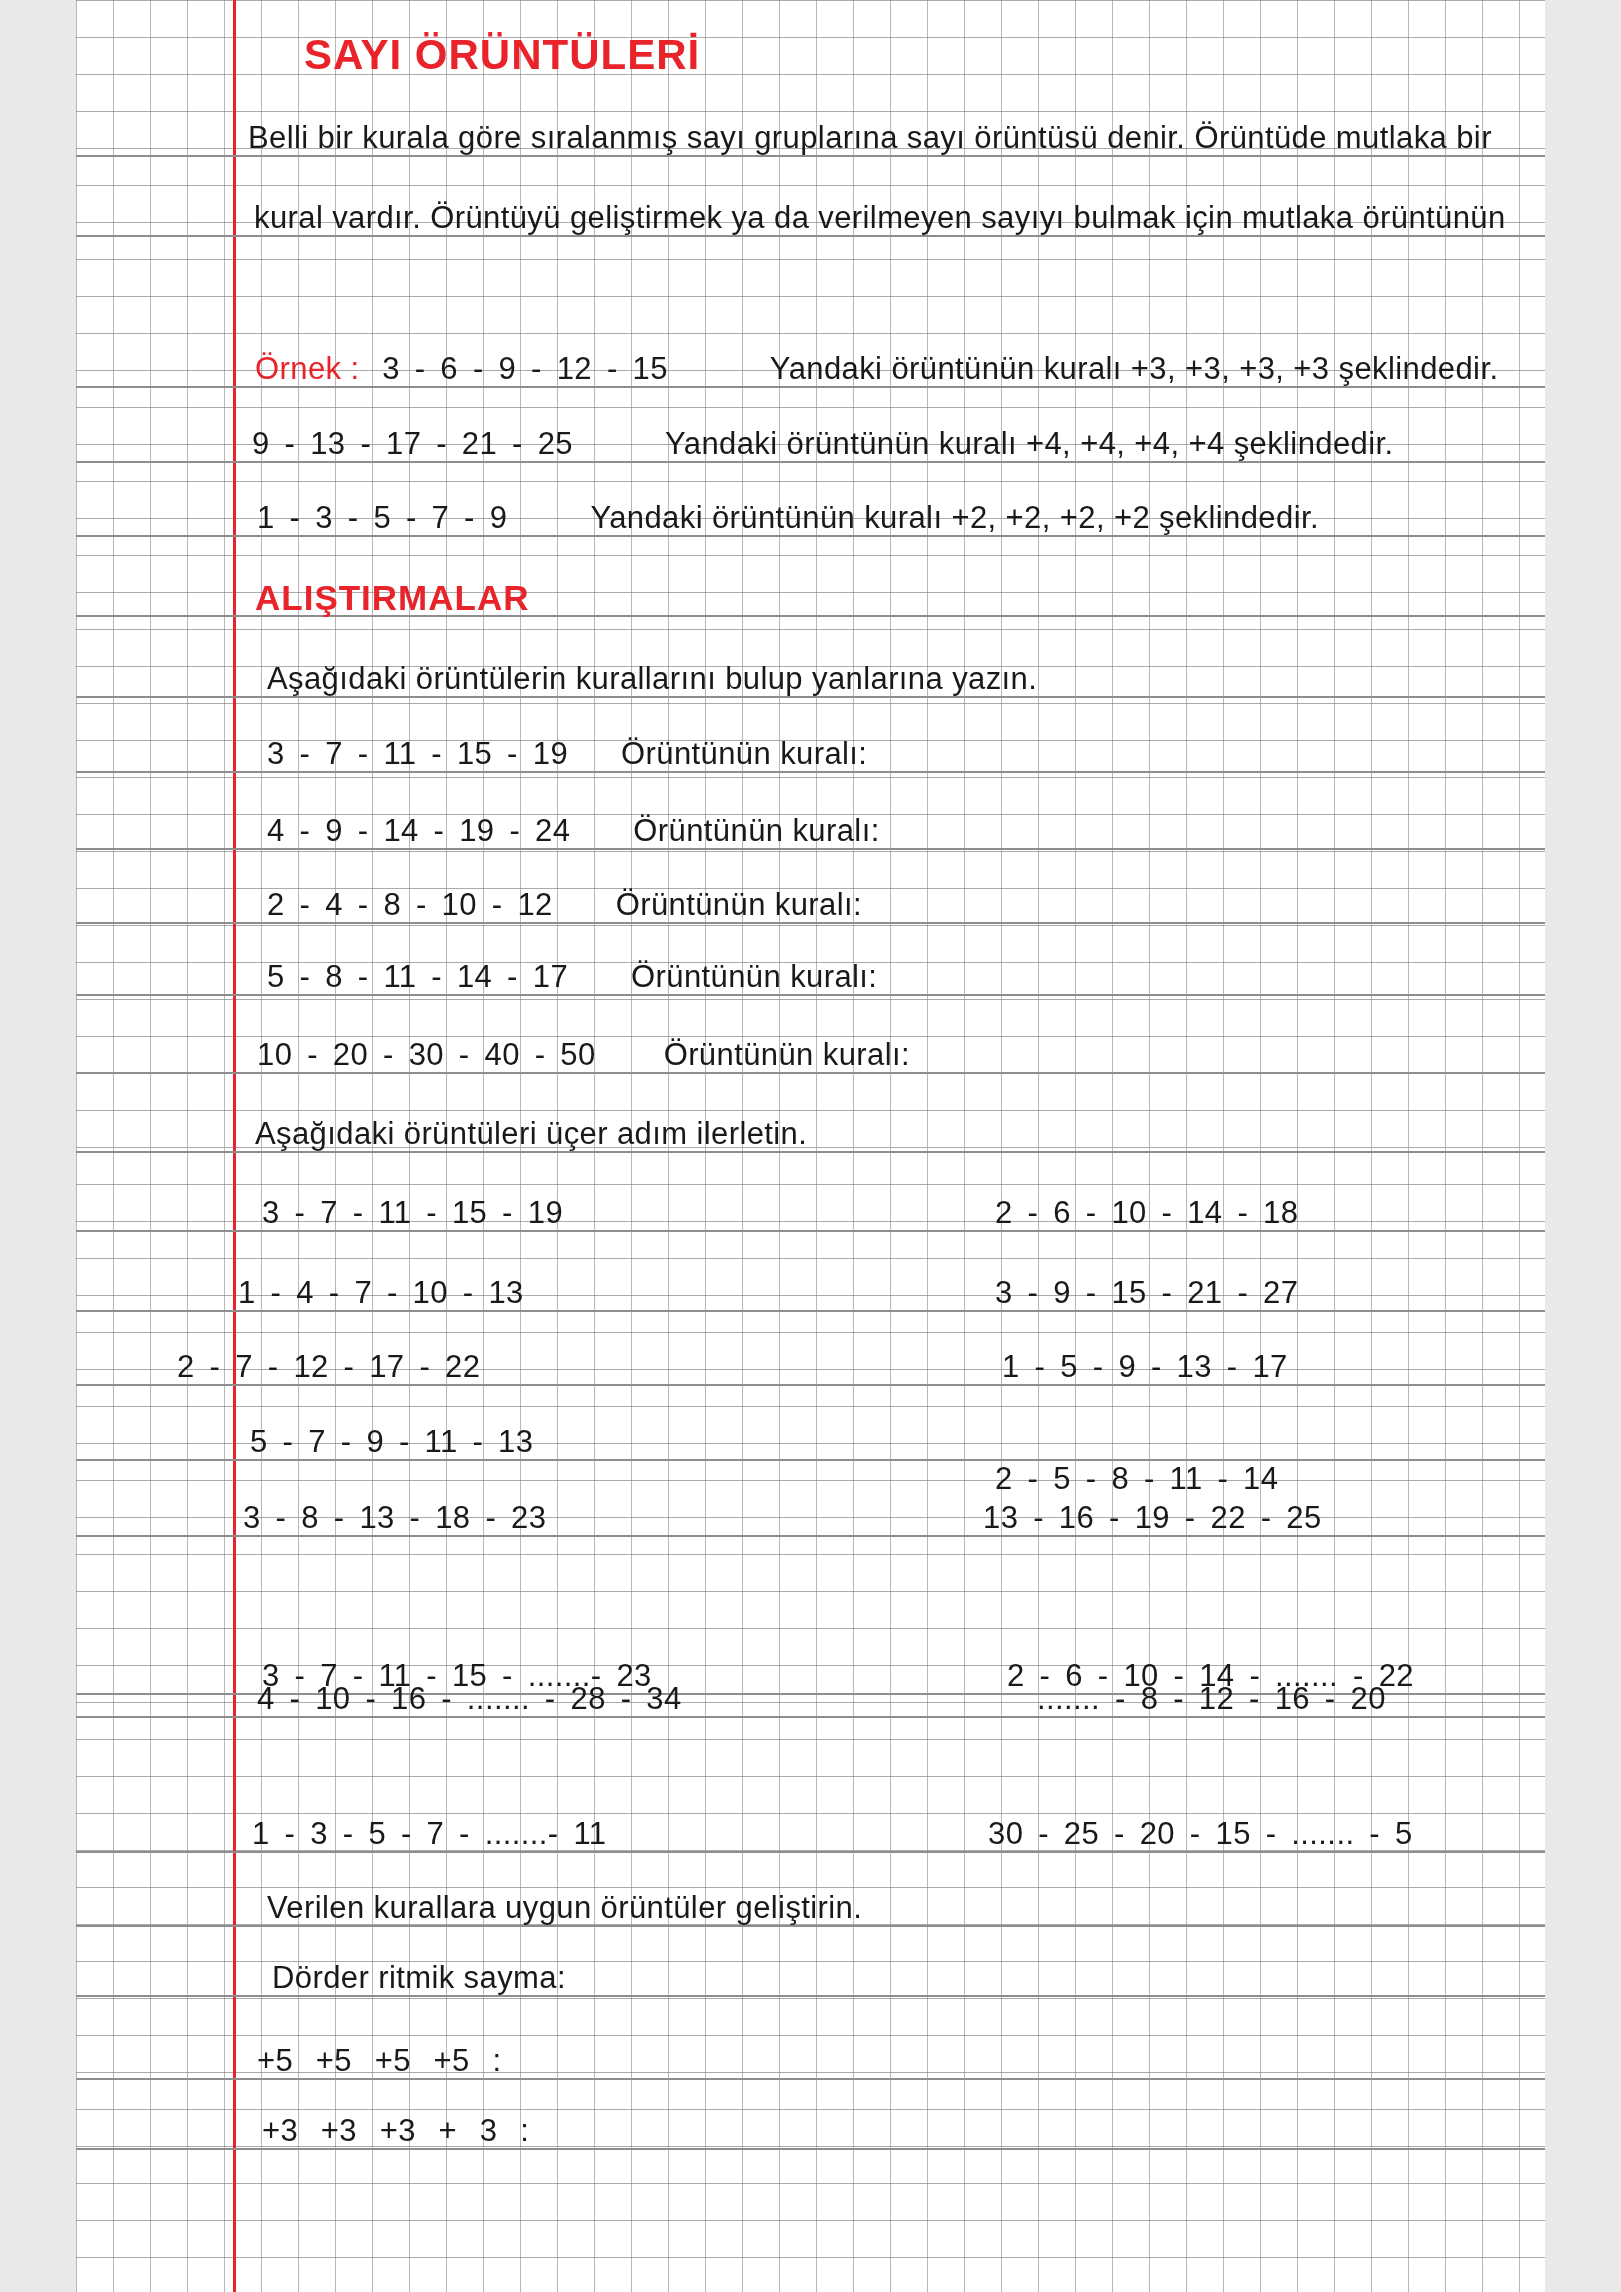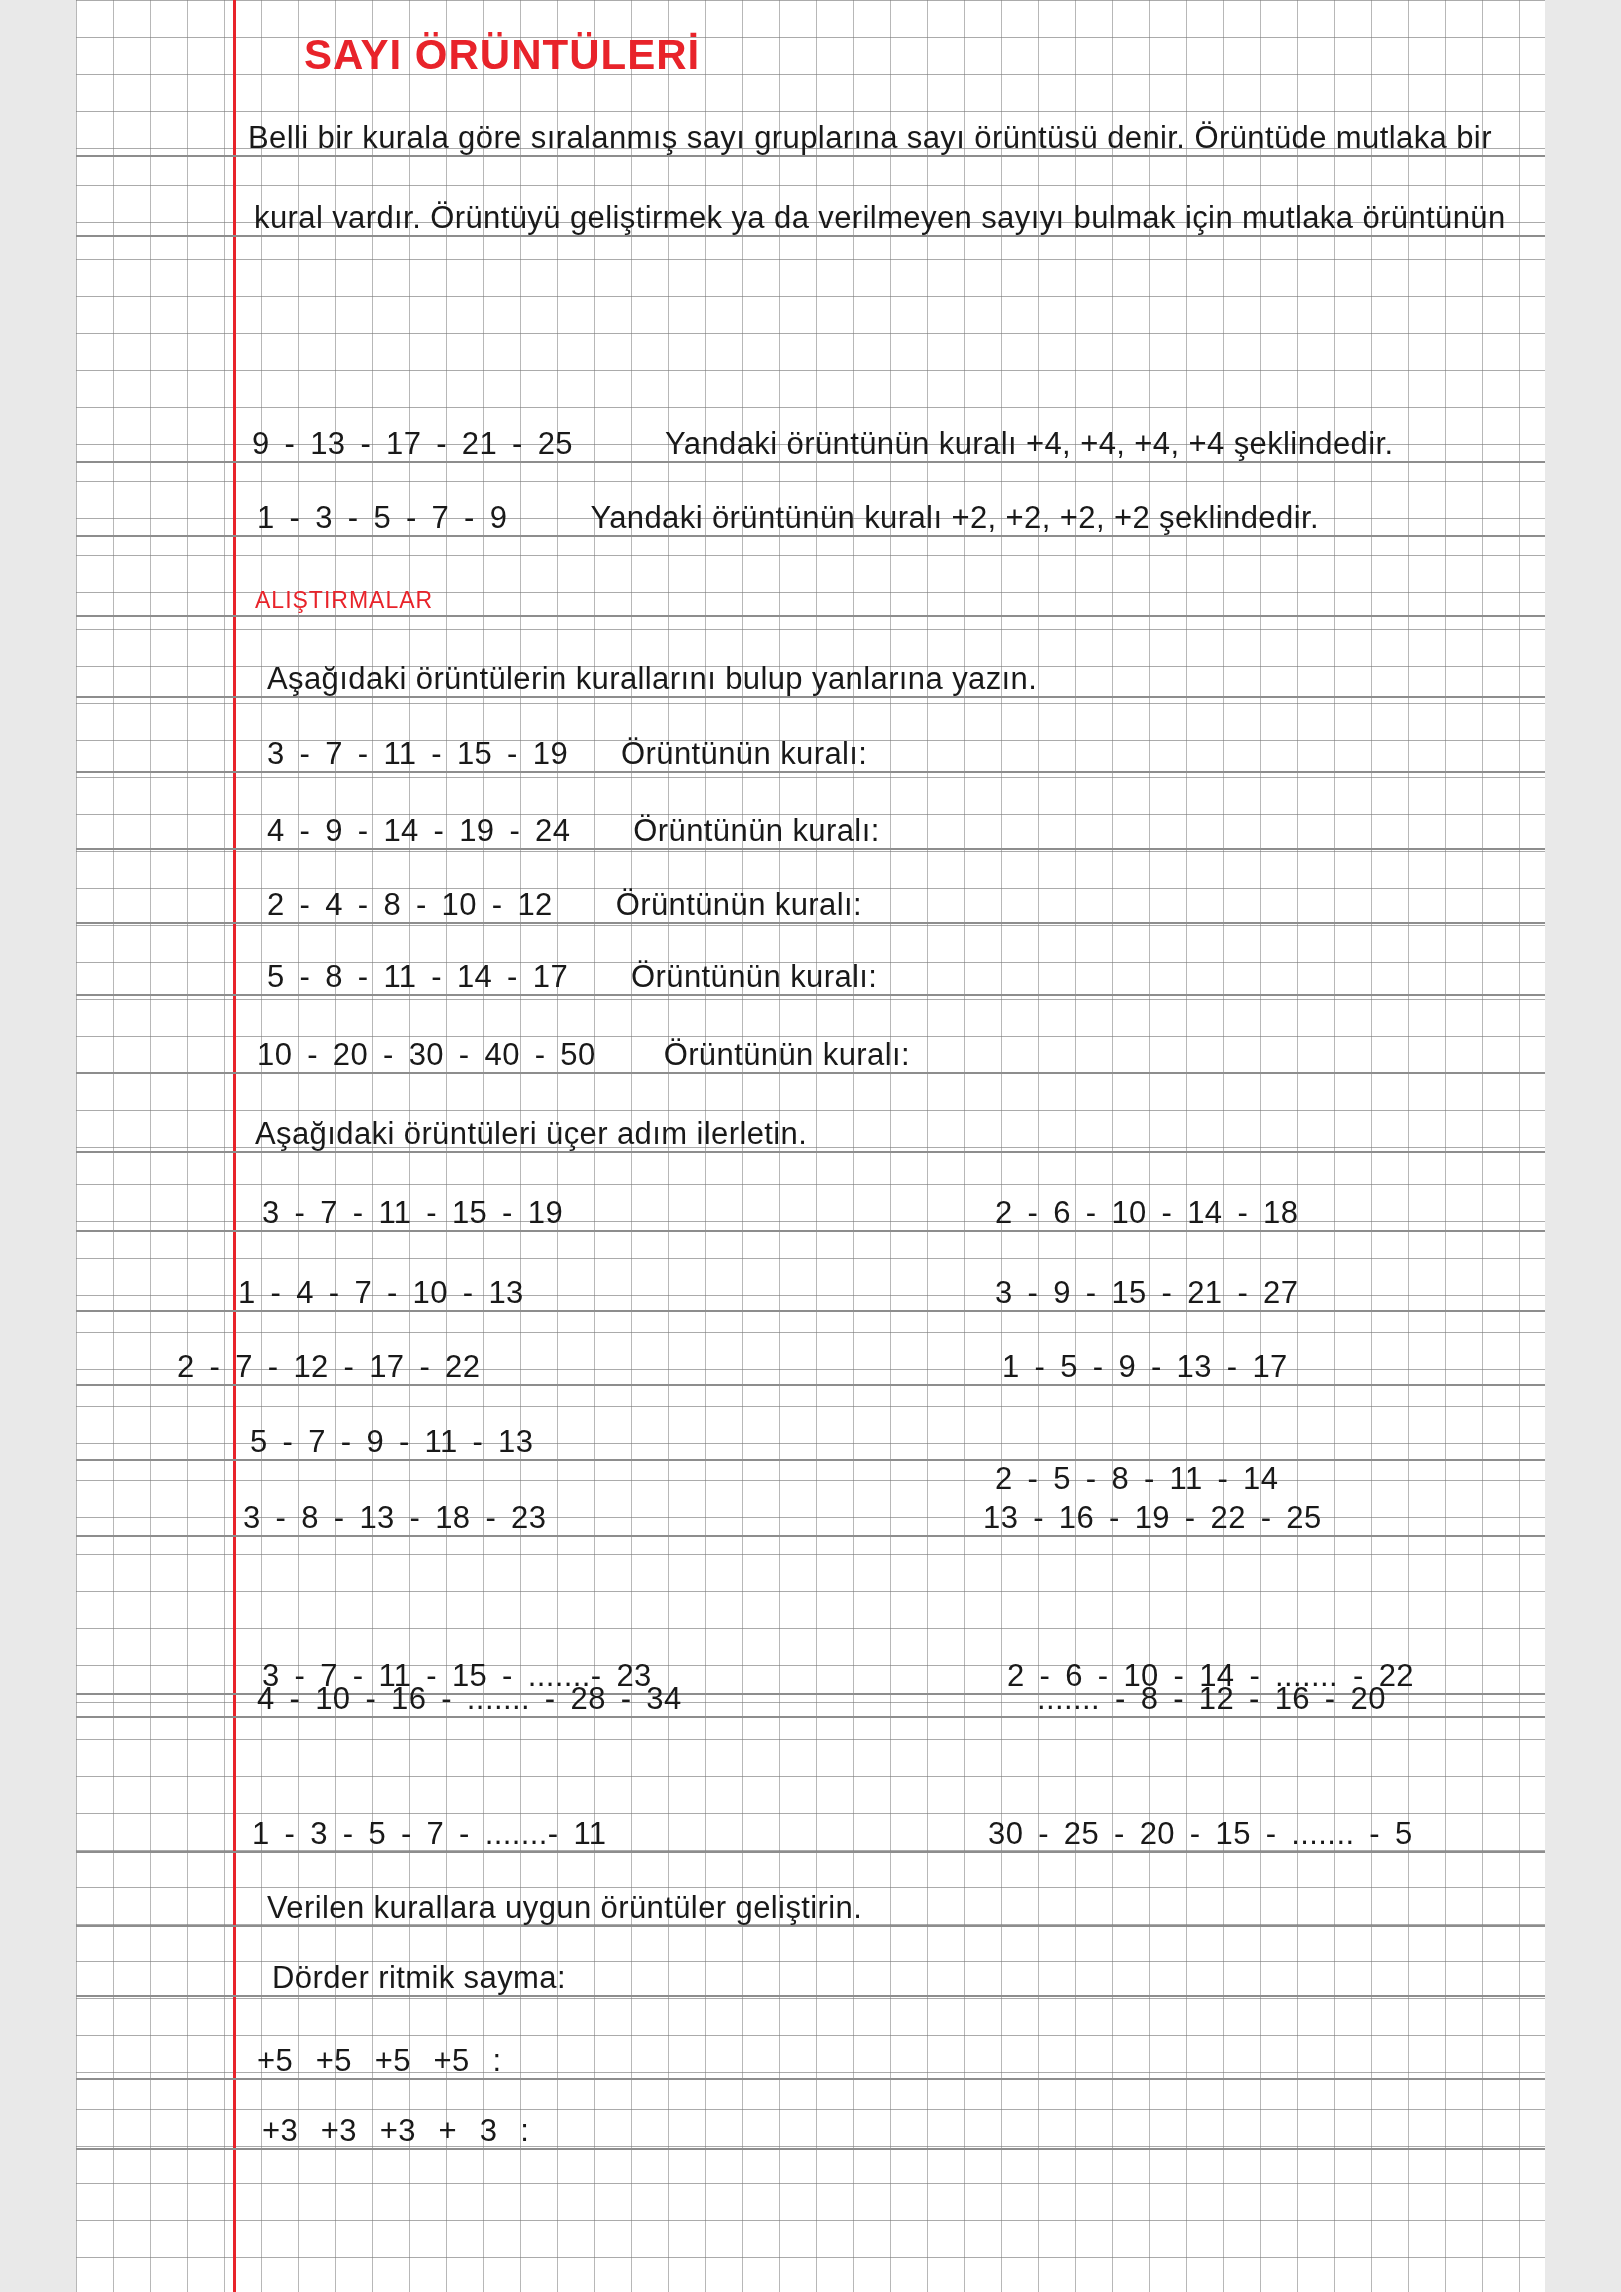--- a/index.html
+++ b/index.html
@@ -28,37 +28,42 @@
     white-space:nowrap;
     box-sizing:border-box;
   }
   .page-title {
     position:absolute; top:31px; left:228px;
     font-size:42px; font-weight:bold; letter-spacing:1px;
     color:#e8232a;
     white-space:nowrap;
   }
   .red { color:#e8232a; }
-  .section-heading { font-size:23px; font-weight:normal; letter-spacing:1px; }
+  .section-heading { font-size:35px; font-weight:bold; letter-spacing:1px; }
   .seq { word-spacing:5.9px; }
   .rhythm { word-spacing:13.7px; }
   .col-right { position:absolute; }
 </style>
 </head>
 <body>
 
 <div class="page">
 
   <div class="margin-line"></div>
 
   <div class="page-title">SAYI ÖRÜNTÜLERİ</div>
 
   <div class="row" style="top:118px; padding-left:172px;"><span>Belli bir kurala göre sıralanmış sayı gruplarına sayı örüntüsü denir. Örüntüde mutlaka bir</span></div>
   <div class="row" style="top:198px; padding-left:178px;"><span>kural vardır. Örüntüyü geliştirmek ya da verilmeyen sayıyı bulmak için mutlaka örüntünün</span></div>
 
+  <div class="row" style="top:349px; padding-left:179px;">
+    <span class="red">Örnek :</span>
+    <span class="seq" style="margin-left:13.7px;">3 - 6 - 9 - 12 - 15</span>
+    <span style="margin-left:93px;">Yandaki örüntünün kuralı  +3, +3, +3, +3 şeklindedir.</span>
+  </div>
   <div class="row" style="top:424px; padding-left:176px;">
     <span class="seq">9 - 13 - 17 - 21 - 25</span>
     <span style="margin-left:83px;">Yandaki örüntünün kuralı  +4, +4, +4, +4 şeklindedir.</span>
   </div>
   <div class="row" style="top:498px; padding-left:181px;">
     <span class="seq">1 - 3 - 5 - 7 - 9</span>
     <span style="margin-left:74px;">Yandaki örüntünün kuralı  +2, +2, +2, +2 şeklindedir.</span>
   </div>
 
   <div class="row" style="top:578px; padding-left:179px;">

